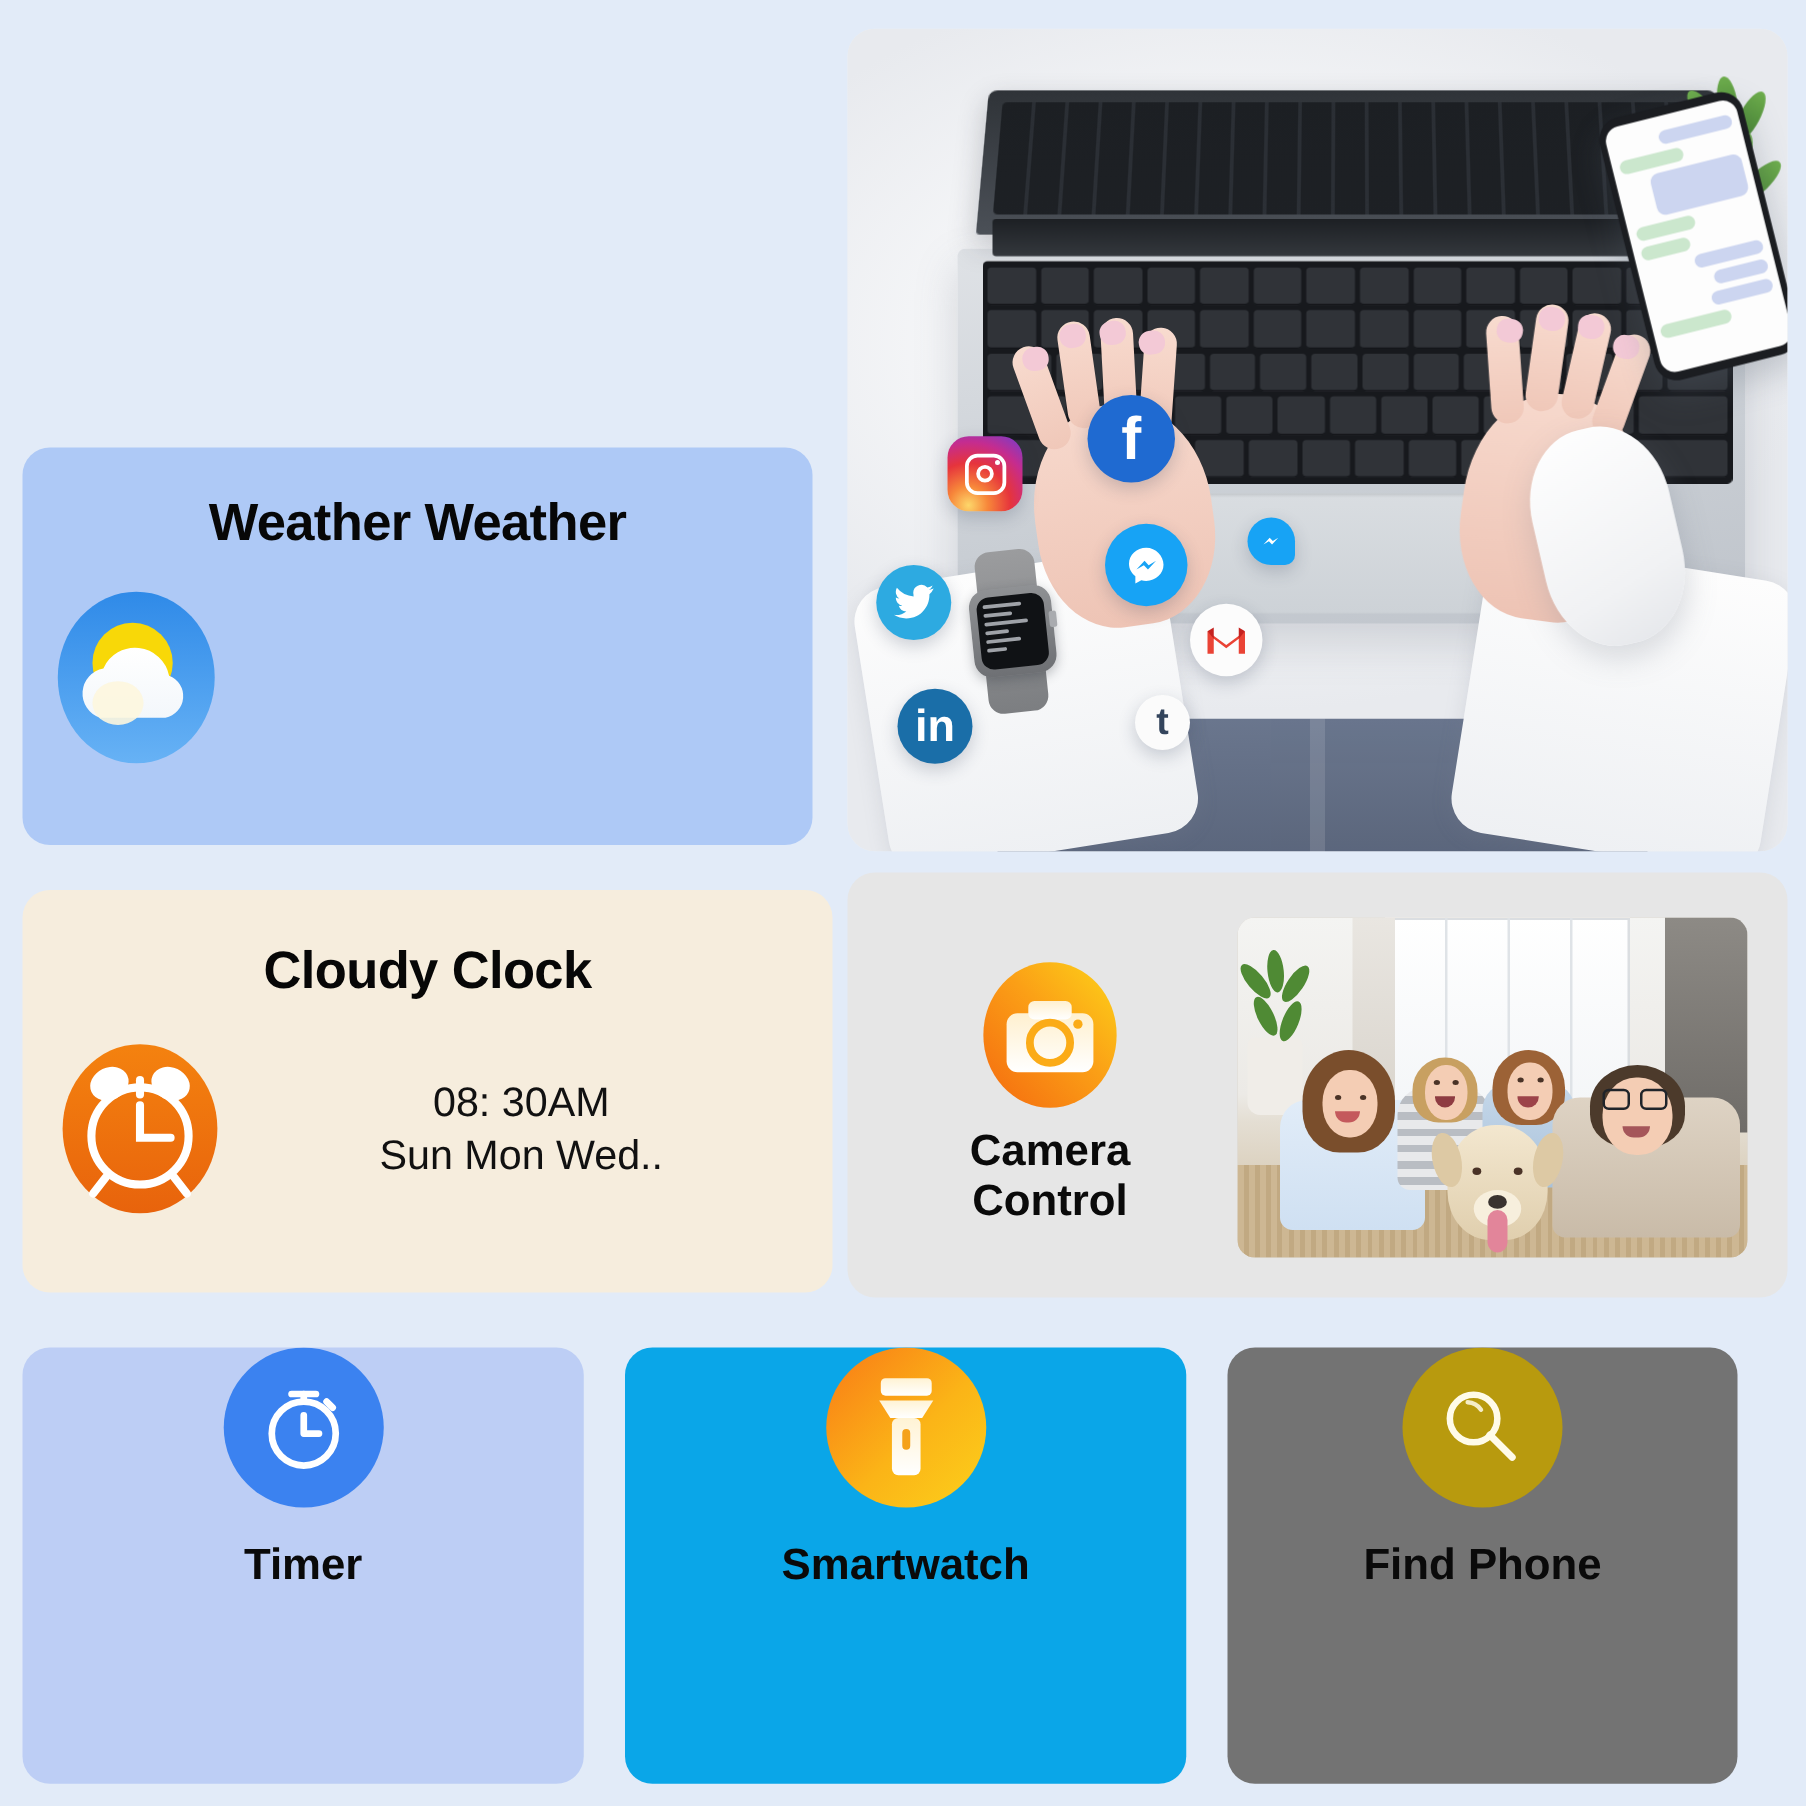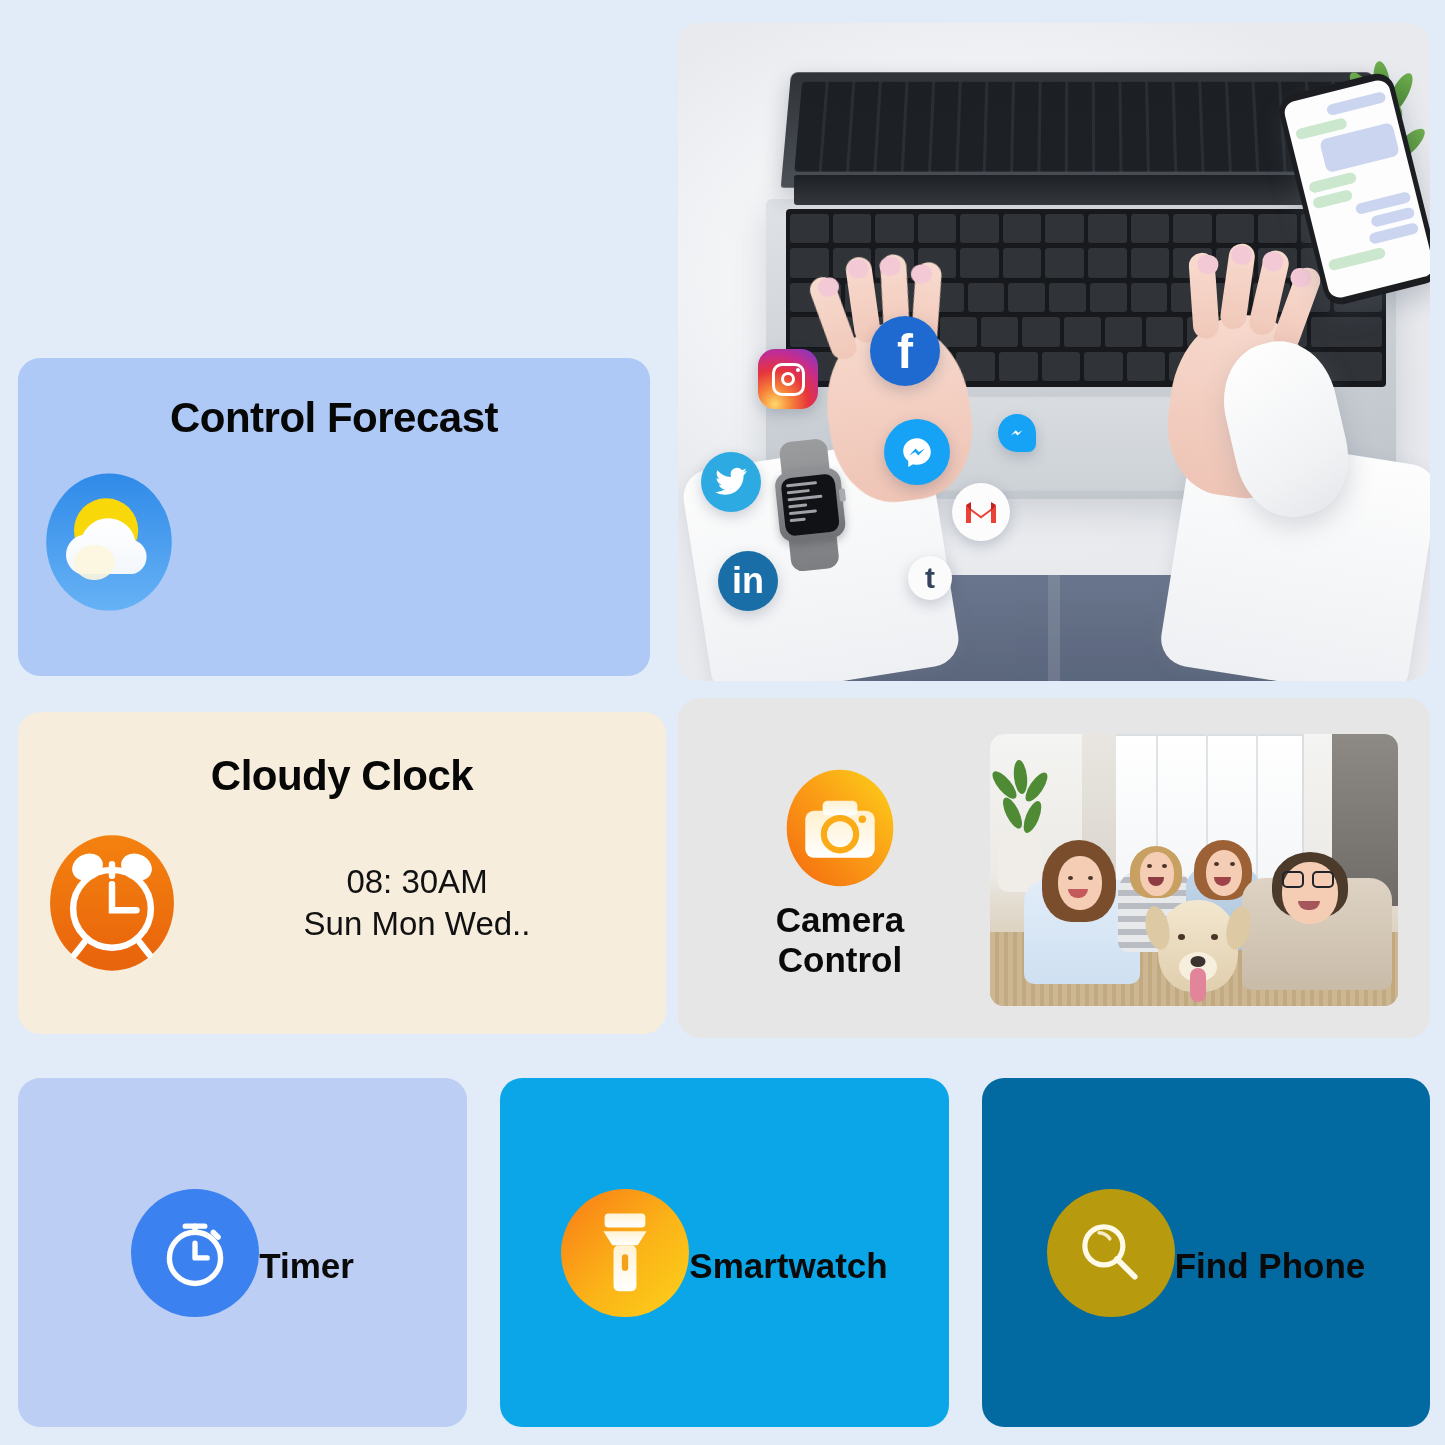--- a/index.html
+++ b/index.html
@@ -237,42 +237,42 @@
     width:38px;height:30px;border-radius:50%;background:#f7efdd; }
   .dog-nose { position:absolute; left:50%; transform:translateX(-50%); top:4px;
     width:15px;height:11px;border-radius:50%;background:#3a3330; }
   .dog-tongue { position:absolute; left:50%; transform:translateX(-50%); bottom:-20px;
     width:16px;height:34px;border-radius:9px;background:#e2859a; }
   .glasses { position:absolute; width:52px; height:17px; }
   .glasses span { position:absolute; top:0; width:22px;height:17px;border:2.6px solid #20242a;border-radius:5px; }
 
   
   .fn-card {
-    display:flex; flex-direction:row; align-items:center; justify-content:center;
+    display:flex; flex-direction:column; align-items:center; justify-content:flex-start;
   }
   .fn-label { margin-top:26px; font-size:35px; font-weight:bold; color:#0a0a0a; }
   #timer-card      { left:18px;  top:1078px; width:449px; height:349px; background:#bdcef5; }
   #flashlight-card { left:500px; top:1078px; width:449px; height:349px; background:#0aa6e8; }
-  #findphone-card  { left:982px; top:1078px; width:448px; height:349px; background:#0369a1; }
+  #findphone-card  { left:982px; top:1078px; width:408px; height:349px; background:#737373; }
   #timer-card .fn-icon-inner      { background:#3b82f0; }
   #flashlight-card .fn-icon-inner { background:linear-gradient(135deg,#f97a16 0%,#fbb417 55%,#fcd01b 100%); }
   #findphone-card .fn-icon-inner  { background:#b89a0e; }
   .fn-icon-inner {
     width:128px; height:128px; border-radius:50%;
     display:flex; align-items:center; justify-content:center;
   }
 </style>
 </head>
 <body>
 
 <div id="headline">
 </div>
 
 <div class="card" id="weather-card">
-  <div class="card-heading">Control Forecast</div>
+  <div class="card-heading">Weather Weather</div>
   <div class="card-row">
     <svg id="weather-icon" viewBox="0 0 100 100">
       <defs>
         <linearGradient id="wc" x1="0" y1="0" x2="0" y2="1">
           <stop offset="0%" stop-color="#2f8ae8"></stop>
             <stop offset="100%" stop-color="#67b2f5"></stop>
         </linearGradient>
         <linearGradient id="wcloud" x1="0" y1="0" x2="0" y2="1">
           <stop offset="0%" stop-color="#ffffff"></stop>
             <stop offset="100%" stop-color="#f3f7fb"></stop>

